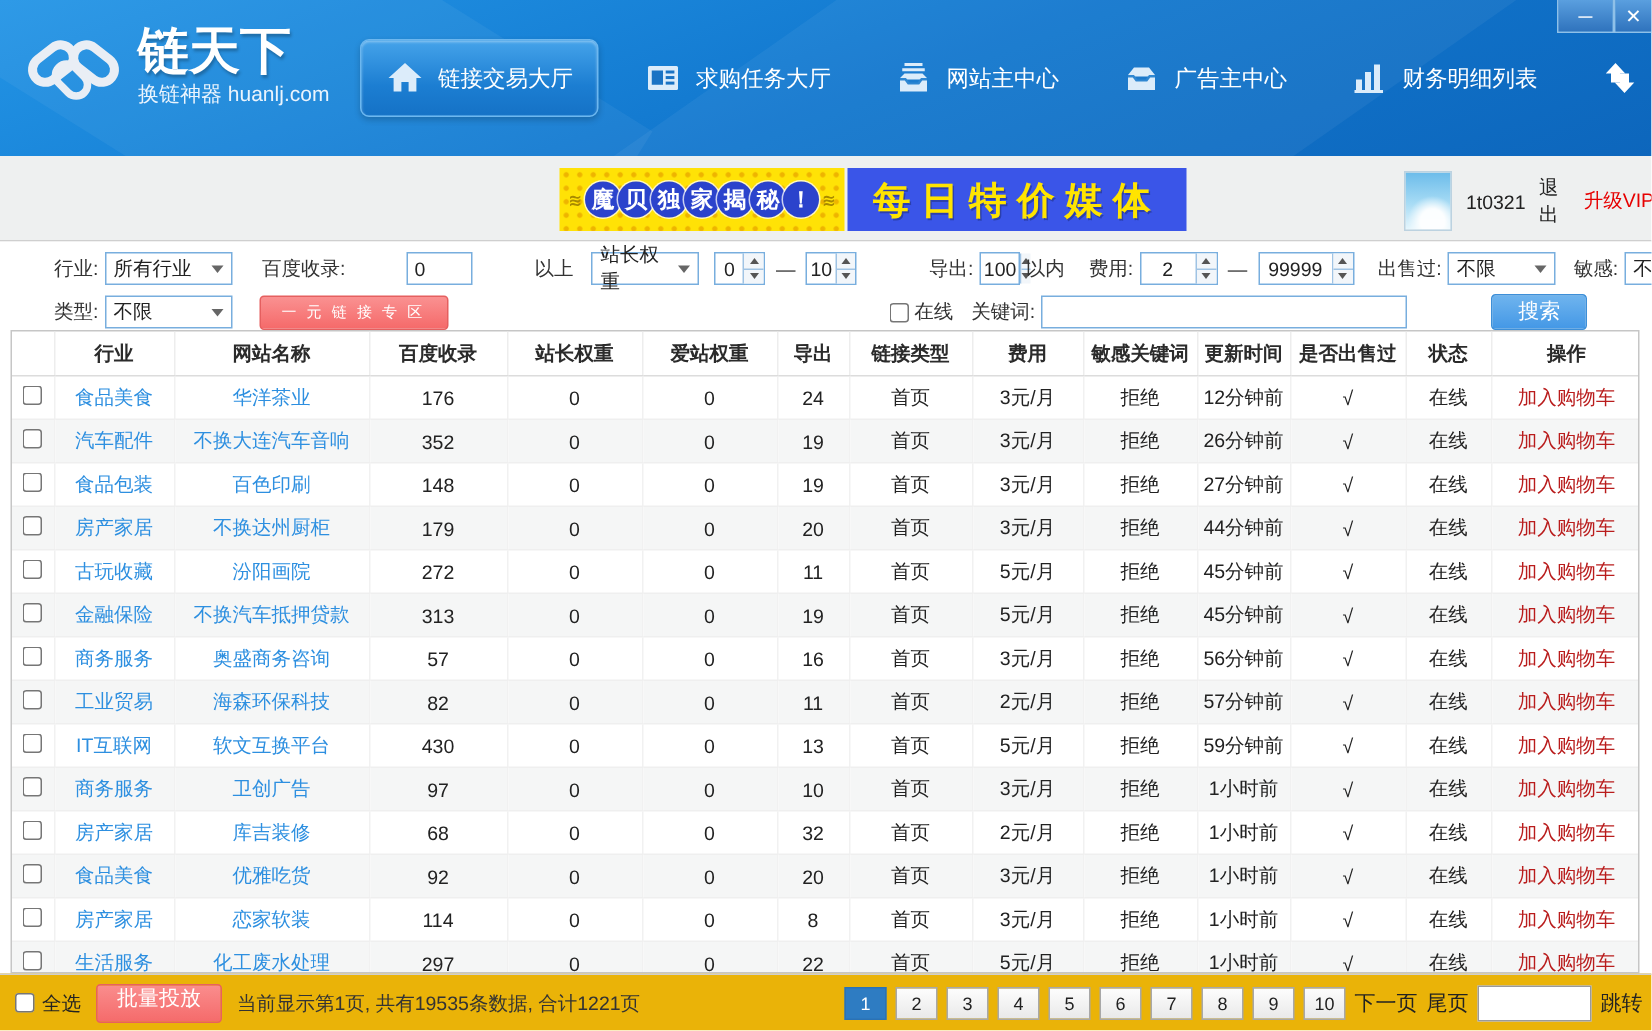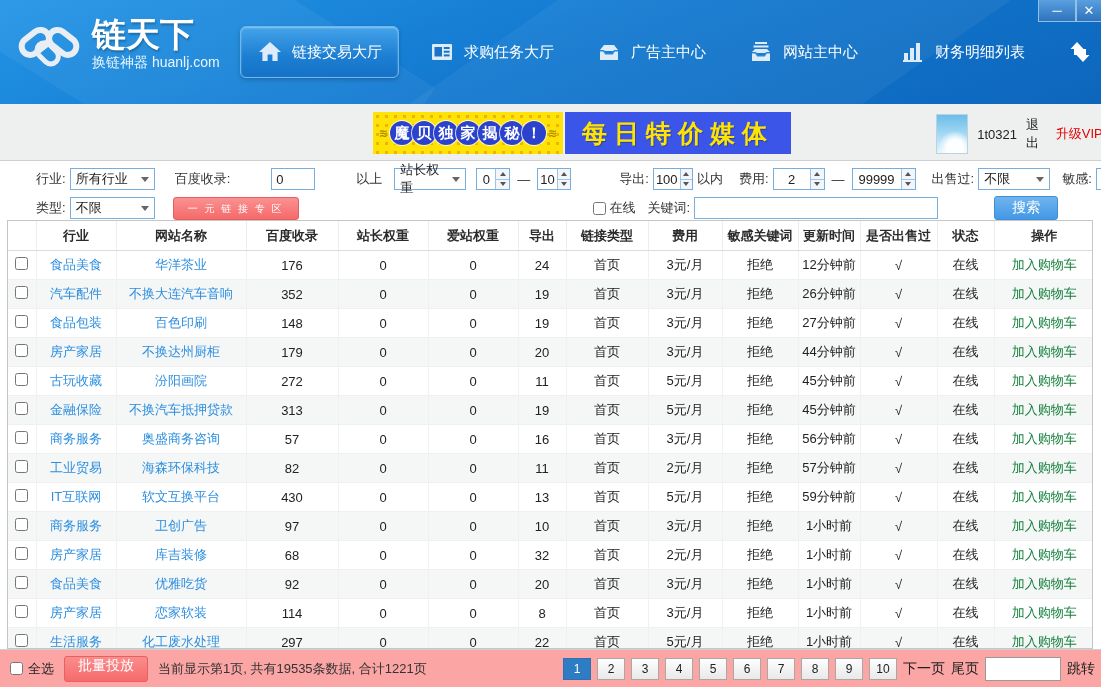--- a/index.html
+++ b/index.html
@@ -82,24 +82,24 @@
   .table-wrap{position:absolute;top:220px;left:7px;width:1086px;height:429px;border:1px solid #c6c6c6;
        background:#fff;box-sizing:border-box;overflow:hidden;}
   table{width:100%;border-collapse:collapse;table-layout:fixed;font-size:13px;}
   th{height:27px;font-weight:bold;color:#2b2b2b;border-bottom:1px solid #dcdcdc;border-right:1px solid #ededed;
      text-align:center;white-space:nowrap;overflow:hidden;}
   td{height:26px;text-align:center;border-bottom:1px solid #efefef;border-right:1px solid #f1f1f1;
      color:#222;white-space:nowrap;overflow:hidden;}
   th:last-child,td:last-child{border-right:none;}
   tbody tr:nth-child(even){background:#f5f6f6;}
   td.blue{color:#2d8fe0;cursor:pointer;}
-  td.link{color:#15803d;cursor:pointer;}
+  td.link{color:#b91c1c;cursor:pointer;}
 
   
-  .footer{position:absolute;bottom:0;left:0;width:1101px;height:38px;background:#fca5a5;border-top:1px solid #cfcfcf;
+  .footer{position:absolute;bottom:0;left:0;width:1101px;height:38px;background:#eab308;border-top:1px solid #cfcfcf;
        box-sizing:border-box;display:flex;align-items:center;}
   .footer .sel-all{margin-left:10px;display:flex;align-items:center;gap:5px;}
   .btn-batch{background:linear-gradient(180deg,#fa8d8d,#f56b6b);border:1px solid #e86060;border-radius:3px;
        color:#fff;font-size:14px;height:24px;padding:0 13px;margin-left:10px;cursor:pointer;}
   .pg-status{margin-left:10px;color:#333;}
   .pager{margin-left:auto;margin-right:6px;display:flex;align-items:center;gap:6px;}
   .pg-btn{min-width:20px;height:20px;padding:0 3px;border:1px solid #a8a8a8;background:linear-gradient(180deg,#fdfdfd,#e9e9e9);
        display:flex;align-items:center;justify-content:center;font-size:12px;cursor:pointer;box-sizing:content-box;}
   .pg-btn.active{background:#2e7cc2;border-color:#2a72b5;color:#fff;}
   .pg-text{color:#222;cursor:pointer;white-space:nowrap;font-size:14px;}
@@ -145,37 +145,37 @@
           <rect x="13.8" y="7" width="5.8" height="2" fill="#1a73c4"></rect>
           <rect x="13.8" y="10.7" width="5.8" height="2" fill="#1a73c4"></rect>
           <rect x="13.8" y="14.4" width="5.8" height="2" fill="#1a73c4"></rect>
         </svg>
       </span>
       <span>求购任务大厅</span>
     </div>
     <div class="nav-item">
       <span>
         <svg width="26" height="24" viewBox="0 0 24 24">
-          <path fill="#dcecfa" d="M3 10l4-5h10l4 5v10H3zm4 1l2.2 3h5.6L17 11z"></path>
-          <path fill="#2f87d2" d="M3 10h4l2.2 3h5.6L17 10h4v1.6h-3.2l-2 2.8H8.2l-2-2.8H3z"></path>
-        </svg>
-      </span>
-      <span>广告主中心</span>
-    </div>
-    <div class="nav-item">
-      <span>
-        <svg width="26" height="24" viewBox="0 0 24 24">
           <rect x="6" y="2" width="12" height="2" fill="#dcecfa"></rect>
           <rect x="4.5" y="5.5" width="15" height="2" fill="#dcecfa"></rect>
           <path fill="#dcecfa" d="M3 12l3-3h12l3 3v9H3zm4 1l2 3h6l2-3h4-4z"></path>
           <path fill="#1a73c4" d="M7 13l2.2 3h5.6L17 13h4v-1H3v1z" opacity="0"></path>
           <path fill="#2f87d2" d="M3 12h4l2.2 3h5.6L17 12h4v1.6h-3.2l-2 2.8H8.2l-2-2.8H3z"></path>
         </svg>
       </span>
       <span>网站主中心</span>
+    </div>
+    <div class="nav-item">
+      <span>
+        <svg width="26" height="24" viewBox="0 0 24 24">
+          <path fill="#dcecfa" d="M3 10l4-5h10l4 5v10H3zm4 1l2.2 3h5.6L17 11z"></path>
+          <path fill="#2f87d2" d="M3 10h4l2.2 3h5.6L17 10h4v1.6h-3.2l-2 2.8H8.2l-2-2.8H3z"></path>
+        </svg>
+      </span>
+      <span>广告主中心</span>
     </div>
     <div class="nav-item">
       <span>
         <svg width="26" height="24" viewBox="0 0 24 24">
           <rect x="3" y="13" width="4" height="7" fill="#dcecfa"></rect>
           <rect x="9" y="8" width="4" height="12" fill="#dcecfa"></rect>
           <rect x="15" y="3" width="4" height="17" fill="#dcecfa"></rect>
           <rect x="2" y="20" width="19" height="2" fill="#dcecfa"></rect>
         </svg>
       </span>
@@ -261,21 +261,21 @@
               <span class="tri-up"></span>
             </div>
             <div>
               <span class="tri-dn"></span>
             </div>
           </span>
       </div>
     </div>
     <div class="fgroup" style="margin-left:48px;">
       <span class="flabel">导出:</span>
-      <div class="spin" style="width:40px;">
+      <div class="spin" style="width:27px;">
         <span class="val">100</span>
         <span class="btns">
             <div>
               <span class="tri-up"></span>
             </div>
             <div>
               <span class="tri-dn"></span>
             </div>
           </span>
       </div>

